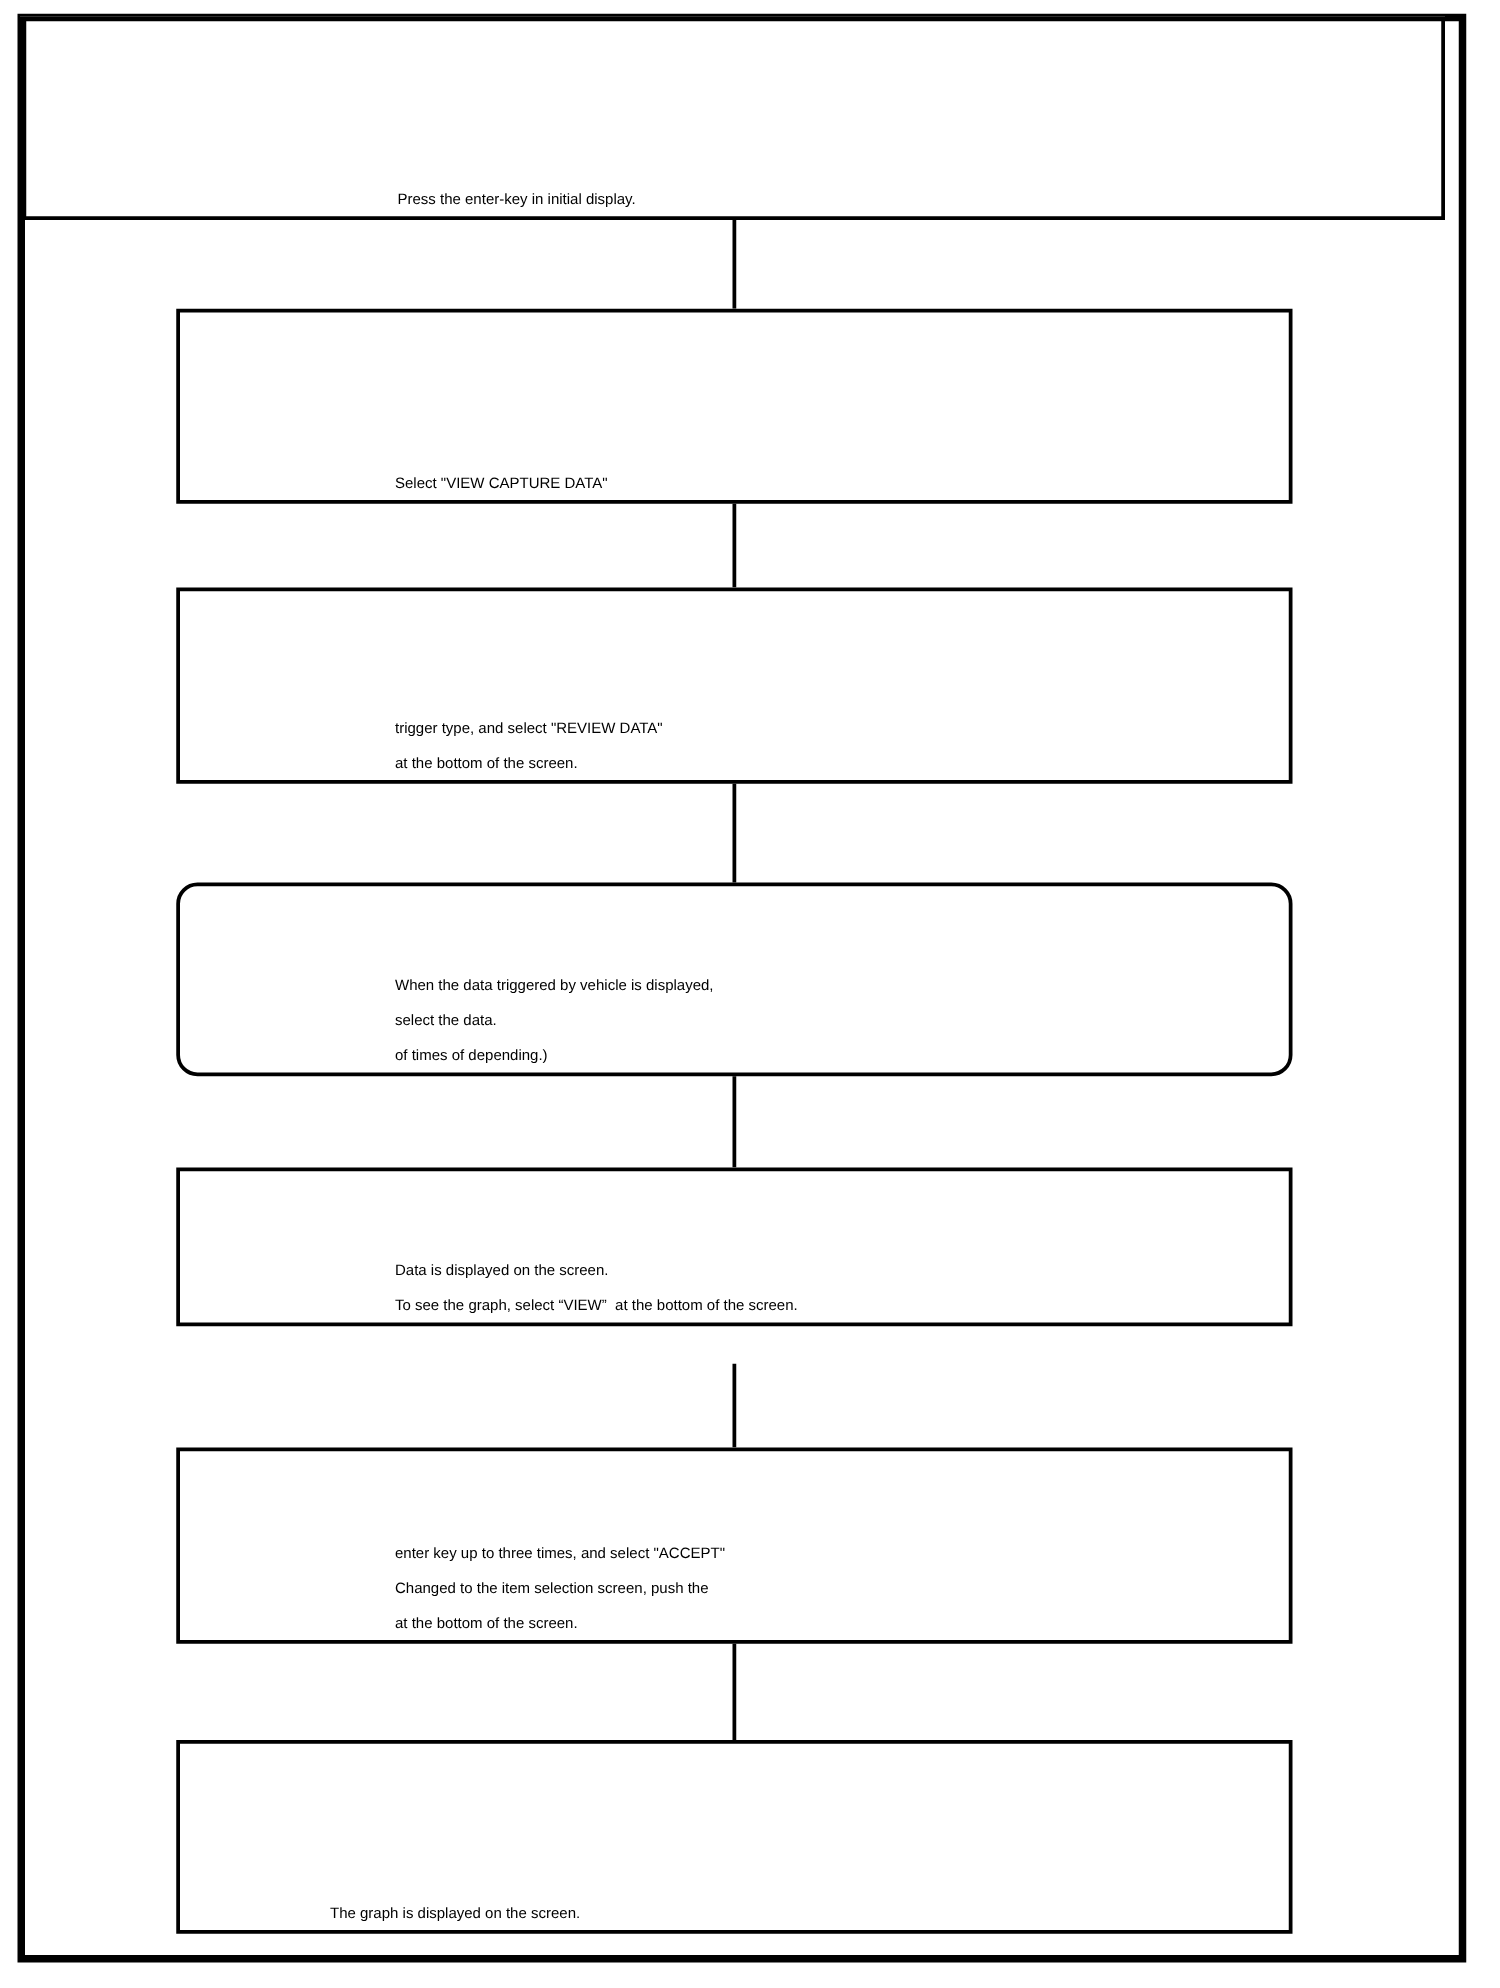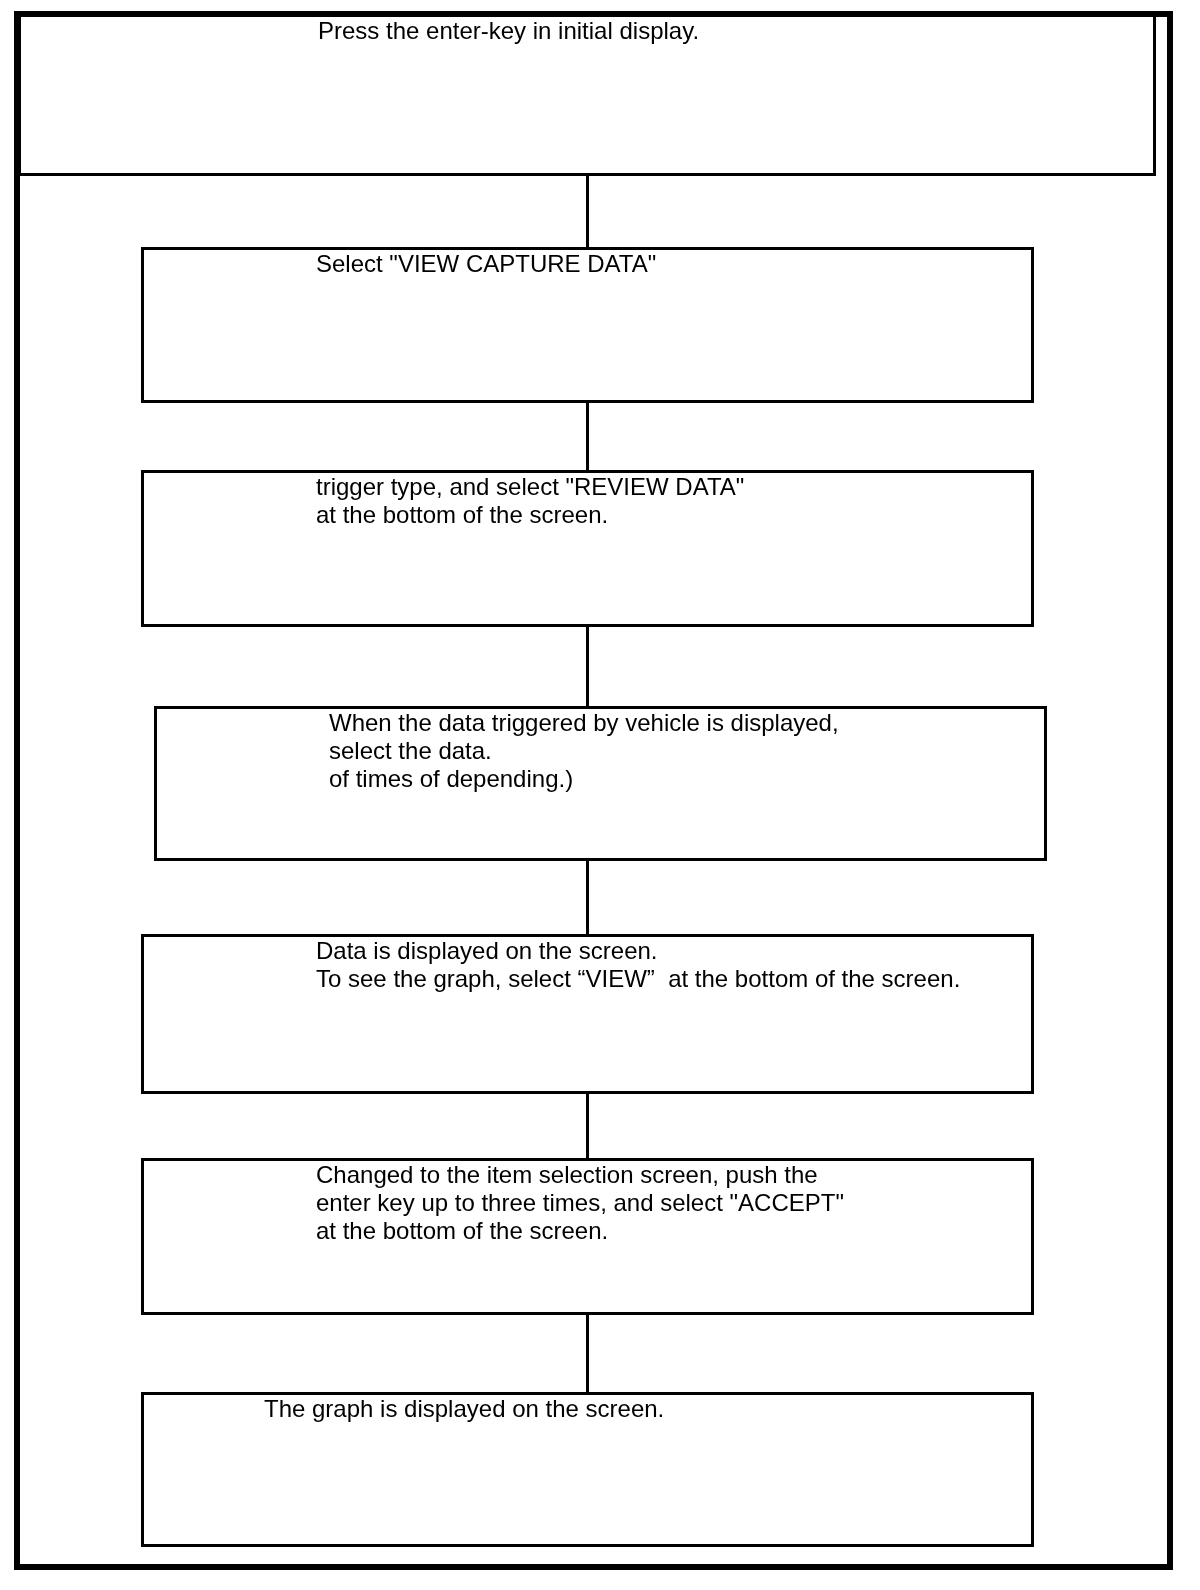--- a/index.html
+++ b/index.html
@@ -25,33 +25,33 @@
     background: transparent;
     pointer-events: none;
   }
   .flow-box {
     position: absolute;
     border: 3px solid #000000;
     box-sizing: border-box;
     background: #ffffff;
     display: flex;
     flex-direction: column;
-    justify-content: flex-start;
-    font-size: 24px;
+    justify-content: flex-end;
+    font-size: 12px;
     line-height: 28px;
   }
   .flow-box .box-line {
     white-space: pre;
   }
   
   .step-1 { left: 16px;  top: 13px;   width: 1140px; height: 163px; padding-left: 297px; border-width: 4px 3px 3px 5px; }
   .step-2 { left: 141px; top: 247px;  width: 893px;  height: 156px; padding-left: 172px; }
   .step-3 { left: 141px; top: 470px;  width: 893px;  height: 157px; padding-left: 172px; }
-  .step-4 { left: 154px; top: 706px;  width: 893px;  height: 155px; padding-left: 172px; }
-  .step-5 { left: 141px; top: 934px;  width: 893px;  height: 160px; padding-left: 172px; }
+  .step-4 { left: 141px; top: 706px;  width: 893px;  height: 155px; padding-left: 172px; border-radius: 17px; }
+  .step-5 { left: 141px; top: 934px;  width: 893px;  height: 127px; padding-left: 172px; }
   .step-6 { left: 141px; top: 1158px; width: 893px;  height: 157px; padding-left: 172px; }
   .step-7 { left: 141px; top: 1392px; width: 893px;  height: 155px; padding-left: 120px; }
   .connector {
     position: absolute;
     left: 586px;
     width: 3px;
     background: #000000;
   }
   .conn-1 { top: 176px;  height: 71px; }
   .conn-2 { top: 403px;  height: 67px; }
@@ -93,22 +93,22 @@
 <div class="connector conn-4"></div>
 
 <div class="flow-box step-5">
   <div class="box-line">Data is displayed on the screen.</div>
   <div class="box-line">To see the graph, select “VIEW”  at the bottom of the screen.</div>
 </div>
 
 <div class="connector conn-5"></div>
 
 <div class="flow-box step-6">
+  <div class="box-line">enter key up to three times, and select "ACCEPT"</div>
   <div class="box-line">Changed to the item selection screen, push the</div>
-  <div class="box-line">enter key up to three times, and select "ACCEPT"</div>
   <div class="box-line">at the bottom of the screen.</div>
 </div>
 
 <div class="connector conn-6"></div>
 
 <div class="flow-box step-7">
   <div class="box-line">The graph is displayed on the screen.</div>
 </div>
 
 </body></html>

